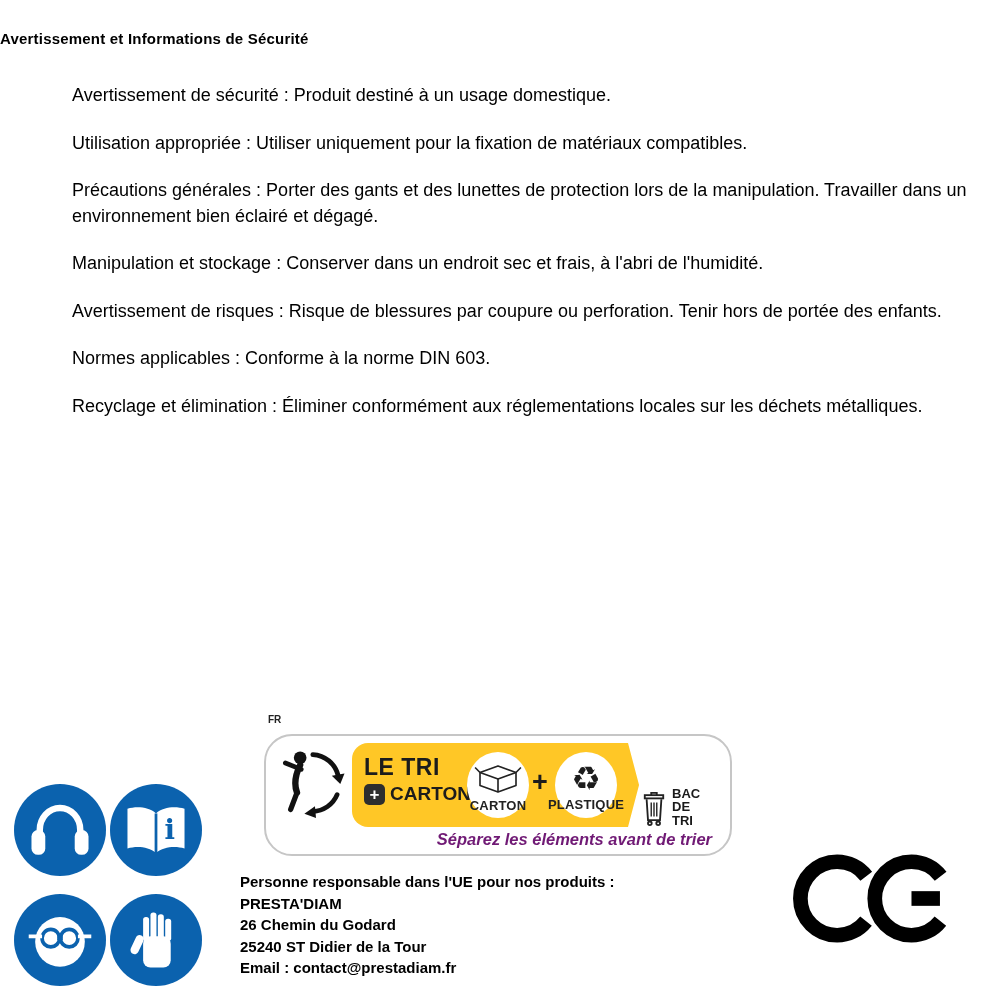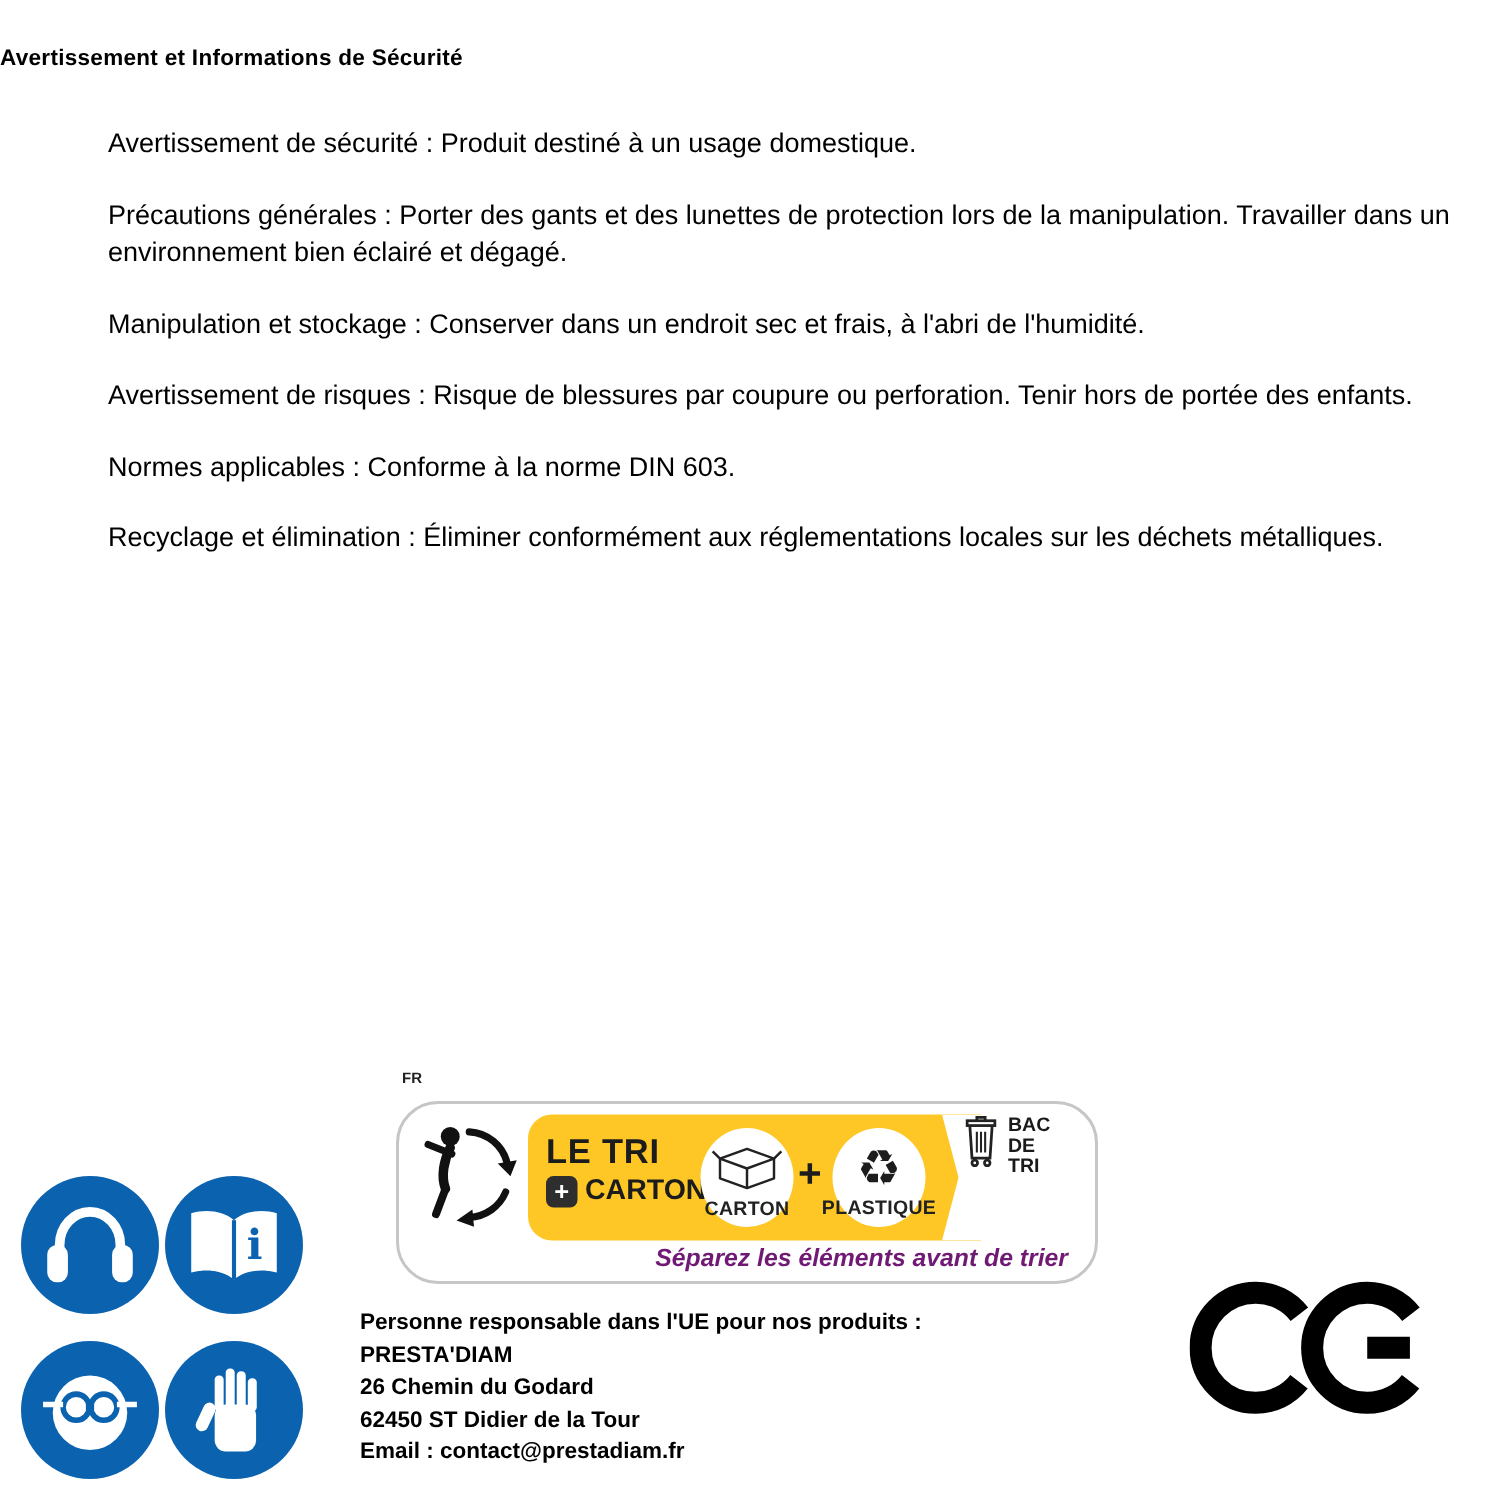--- a/index.html
+++ b/index.html
@@ -22,21 +22,21 @@
   .plusbox{width:21px;height:21px;background:#2e2e2e;color:#fff;border-radius:5px;display:flex;align-items:center;justify-content:center;font-size:17px;font-weight:bold;line-height:1}
   .badge .l2{font-size:19px;font-weight:bold}
   .mat-circle{position:absolute;top:9px;width:62px;height:66px;background:#fff;border-radius:50%;display:flex;flex-direction:column;align-items:center;justify-content:center;padding-top:4px}
   .mat-circle.carton{left:115px}
   .mat-circle.plastique{left:203px}
   .mat-label{font-size:13px;font-weight:bold;color:#222;margin-top:1px;letter-spacing:.2px}
   .recycle-glyph{font-size:33px;line-height:34px;color:#1d1d1d;font-family:"DejaVu Sans",sans-serif}
   .mat-plus{position:absolute;left:180px;top:24px;font-size:27px;font-weight:bold;color:#1c1c1c}
   .flag{position:absolute;left:362px;top:7px;width:92px;height:84px}
   .flag .shape{position:absolute;left:0;top:0;width:100%;height:100%;background:#fff;clip-path:polygon(0 0,68% 0,100% 50%,68% 100%,0 100%,12% 50%)}
-  .flag .inner{position:absolute;left:14px;top:0;height:100%;display:flex;align-items:flex-start;gap:6px}
+  .flag .inner{position:absolute;left:14px;top:0;height:100%;display:flex;align-items:flex-end;gap:6px}
   .bin-text{font-size:13px;font-weight:bold;line-height:13.5px;color:#1a1a1a;text-align:left}
   .caption{position:absolute;right:18px;bottom:5px;font-size:16.5px;font-weight:bold;font-style:italic;color:#701a75}
 
   .picto-grid{position:absolute;left:14px;top:784px;display:grid;grid-template-columns:92px 92px;gap:18px 4px}
   .picto{width:92px;height:92px}
   .picto svg{width:100%;height:100%}
   .picto-bg{fill:var(--picto-blue,#0B62AE)}
   .picto-stroke{stroke:var(--picto-blue,#0B62AE)}
   .picto-fillblue{fill:var(--picto-blue,#0B62AE)}
 
@@ -44,20 +44,21 @@
 
   .ce{position:absolute;left:793px;top:848px;width:158px;height:101px}
 </style>
 </head>
 <body>
 
 <div class="title">Avertissement et Informations de Sécurité</div>
 
 <div class="content">
   <p>Avertissement de sécurité : Produit destiné à un usage domestique.</p>
+  <p>Utilisation appropriée : Utiliser uniquement pour la fixation de matériaux compatibles.</p>
   <p>Précautions générales : Porter des gants et des lunettes de protection lors de la manipulation. Travailler dans un environnement bien éclairé et dégagé.</p>
   <p>Manipulation et stockage : Conserver dans un endroit sec et frais, à l'abri de l'humidité.</p>
   <p>Avertissement de risques : Risque de blessures par coupure ou perforation. Tenir hors de portée des enfants.</p>
   <p>Normes applicables : Conforme à la norme DIN 603.</p>
   <p>Recyclage et élimination : Éliminer conformément aux réglementations locales sur les déchets métalliques.</p>
 </div>
 
 <div class="fr">FR</div>
 
 <div class="banner">
@@ -176,21 +177,21 @@
         <rect x="25" y="44" width="9" height="22" rx="4.5" transform="rotate(25 29.5 55)"></rect>
       </g>
     </svg>
   </div>
 </div>
 
 <div class="address">
   <div>Personne responsable dans l'UE pour nos produits :</div>
   <div>PRESTA'DIAM</div>
   <div>26 Chemin du Godard</div>
-  <div>62450 ST Didier de la Tour</div>
+  <div>25240 ST Didier de la Tour</div>
   <div>Email : contact@prestadiam.fr</div>
 </div>
 
 <svg class="ce" viewBox="0 0 172 110">
   <g fill="none" stroke="#000" stroke-width="16">
     <circle cx="48" cy="55" r="40" stroke-dasharray="198.27 53.06" stroke-dashoffset="224.8"></circle>
     <circle cx="129" cy="55" r="40" stroke-dasharray="198.27 53.06" stroke-dashoffset="224.8"></circle>
     <line x1="129" y1="55" x2="160" y2="55"></line>
   </g>
 </svg>

